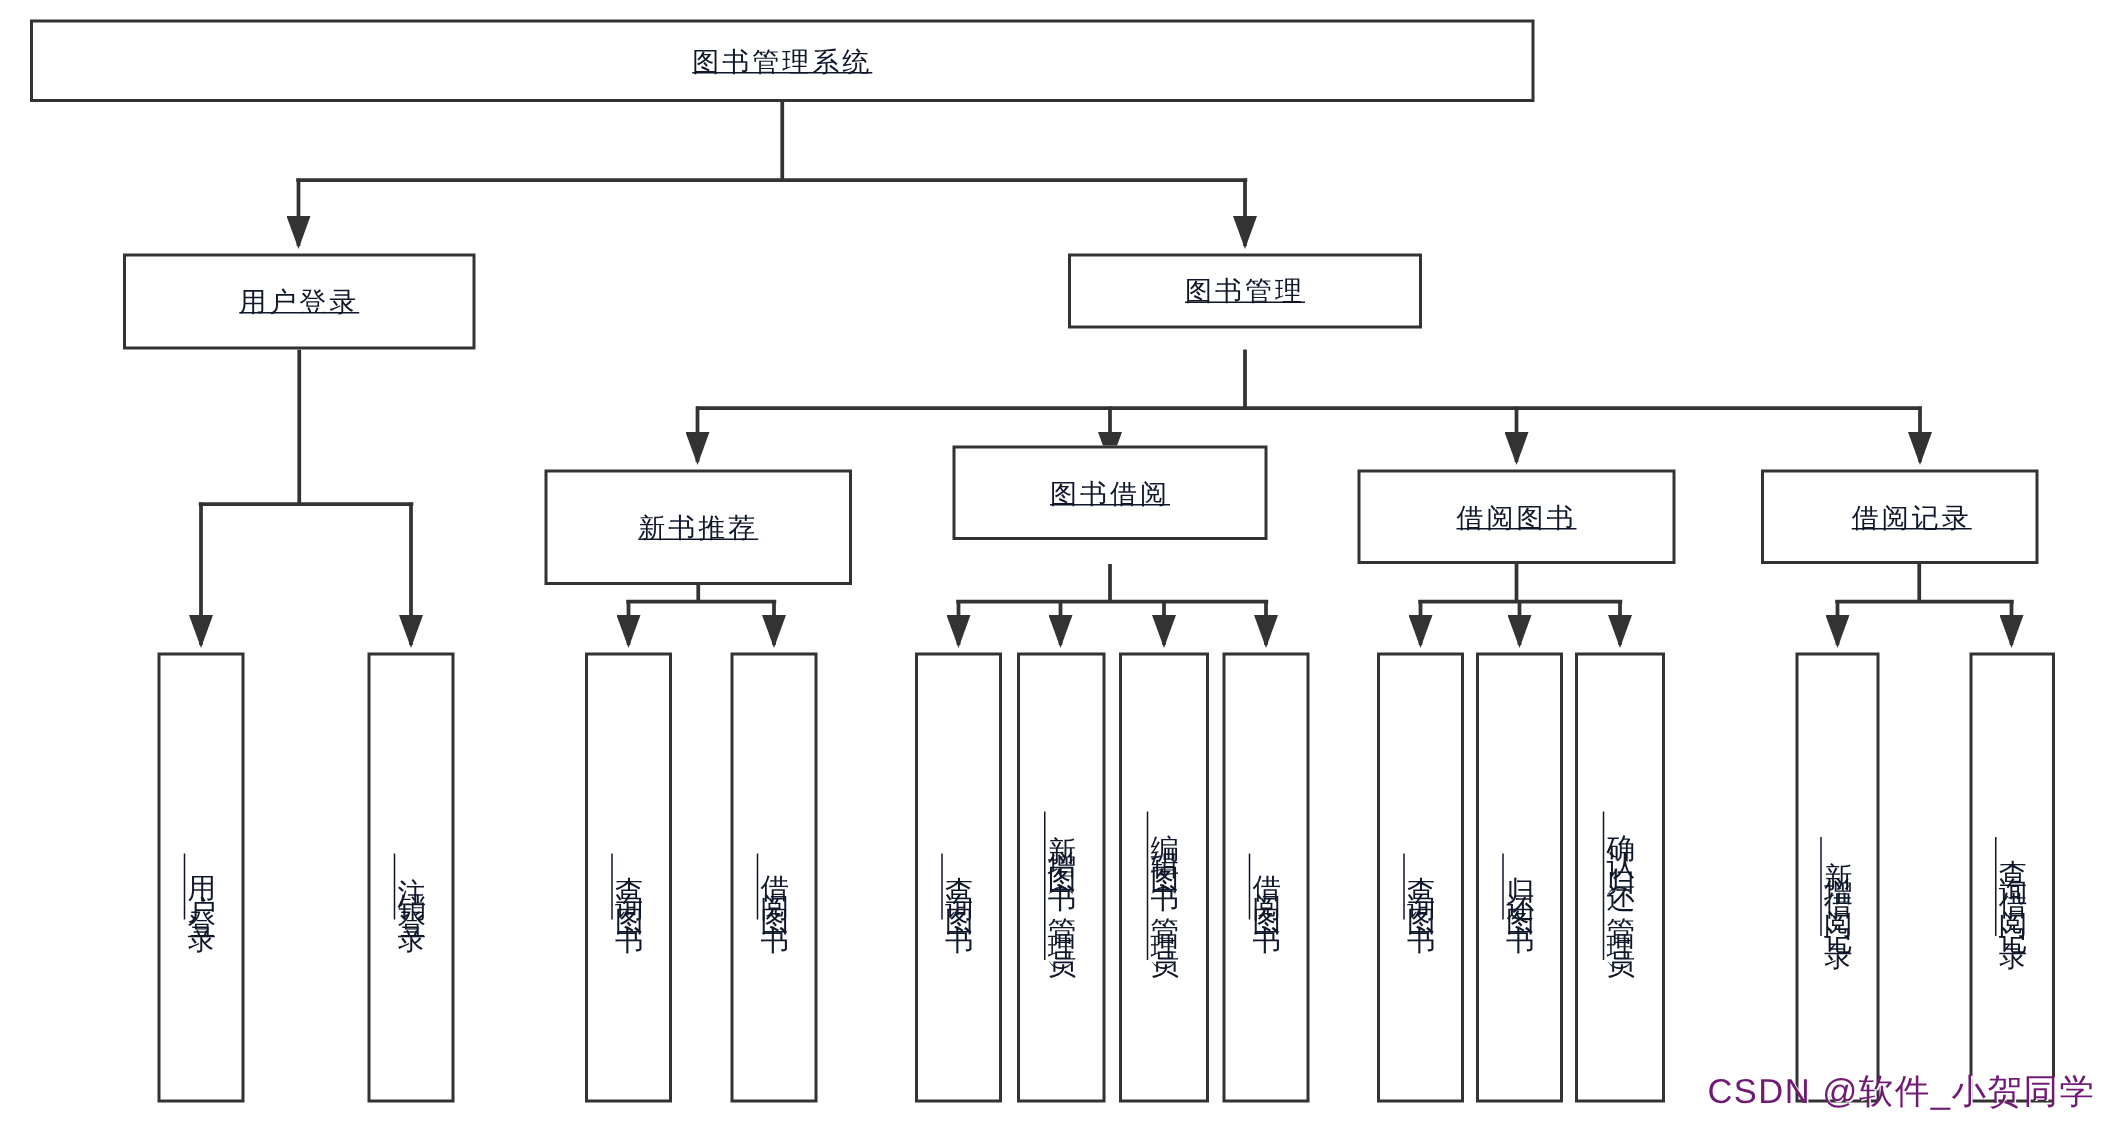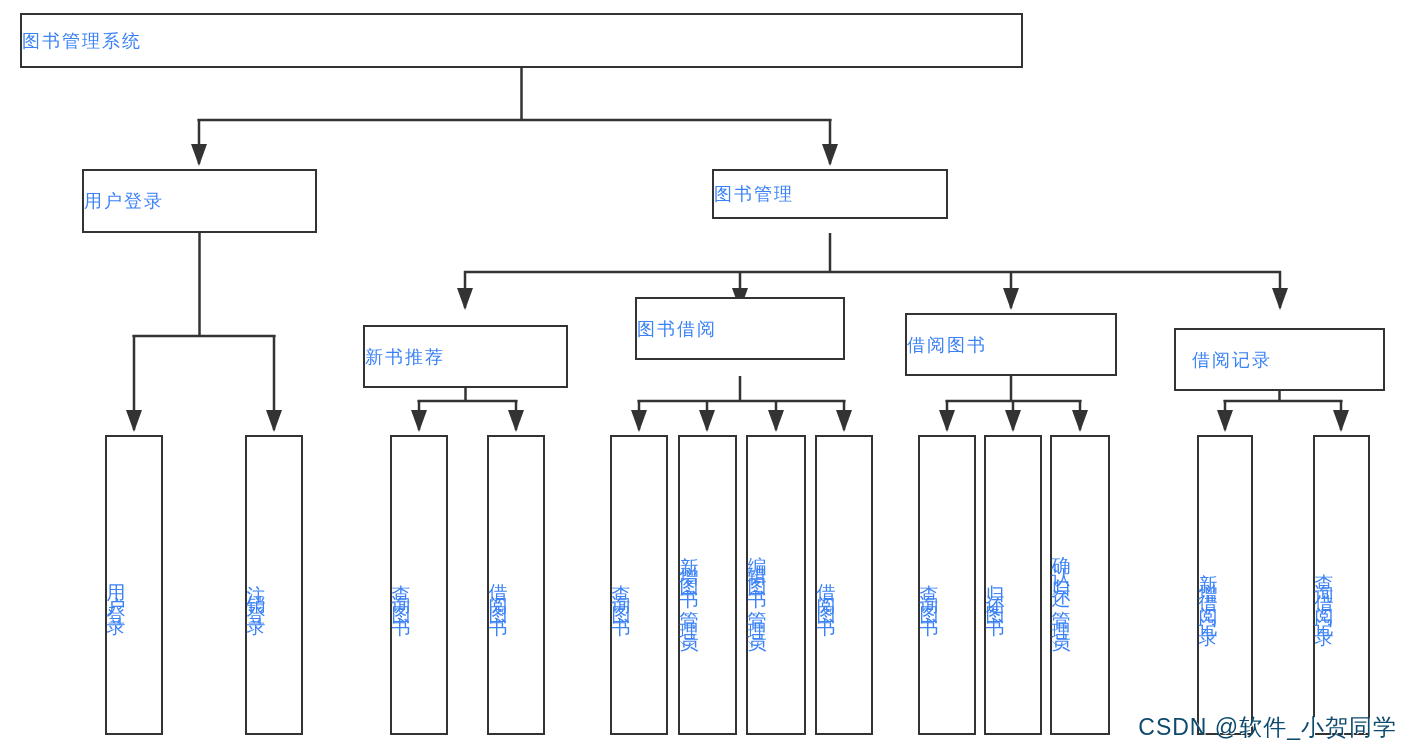--- a/index.html
+++ b/index.html
@@ -18,66 +18,68 @@
     z-index: 1;
   }
   #connectors line { stroke: #333333; stroke-width: 2.5; }
   .box {
     position: absolute;
     box-sizing: border-box;
     border: 2.5px solid #333333;
     background: #ffffff;
     display: flex;
     align-items: center;
-    color: #3b82f6;
+    justify-content: center;
+    color: #0f172a;
     z-index: 2;
+    text-decoration: underline;
   }
   .hlabel {
     font-size: 18px;
     letter-spacing: 2px;
     white-space: nowrap;
   }
   .v-text {
     writing-mode: vertical-rl;
     font-size: 19px;
     letter-spacing: 11px;
     line-height: 1;
     margin-bottom: -11px;
   }
   
   .n-root   { left: 20px;   top: 13px;  width: 1003px; height: 55px; }
   
   .n-login  { left: 82px;   top: 169px; width: 235px;  height: 64px; }
   .n-mgmt   { left: 712px;  top: 169px; width: 236px;  height: 50px; }
   
-  .n-rec    { left: 363px;  top: 325px; width: 205px;  height: 63px; }
+  .n-rec    { left: 363px;  top: 313px; width: 205px;  height: 77px; }
   .n-borrow { left: 635px;  top: 297px; width: 210px;  height: 63px; }
   .n-cur    { left: 905px;  top: 313px; width: 212px;  height: 63px; }
-  .n-recrd  { left: 1174px; top: 328px; width: 211px;  height: 63px; padding-left: 16px; }
+  .n-recrd  { left: 1174px; top: 313px; width: 185px;  height: 63px; padding-left: 16px; }
   
   .leaf { top: 435px; height: 300px; width: 58px; }
   .l1  { left: 105px;  }
   .l2  { left: 245px;  }
   .l3  { left: 390px;  }
   .l4  { left: 487px;  }
   .l5  { left: 610px;  }
   .l6  { left: 678px;  width: 59px; }
   .l7  { left: 746px;  width: 60px; }
   .l8  { left: 815px;  }
   .l9  { left: 918px;  }
   .l10 { left: 984px;  }
   .l11 { left: 1050px; width: 60px; }
   .l12 { left: 1197px; width: 56px; }
   .l13 { left: 1313px; width: 57px; }
   #watermark {
     position: absolute;
     right: 8px;
     bottom: 4px;
     font-size: 23px;
-    color: #0c4a6e;
+    color: #701a75;
     letter-spacing: 1px;
     z-index: 3;
     white-space: nowrap;
     text-shadow: 1px 1px 0 #ffffff;
   }
 </style>
 </head>
 <body>
 
 <div id="canvas">

